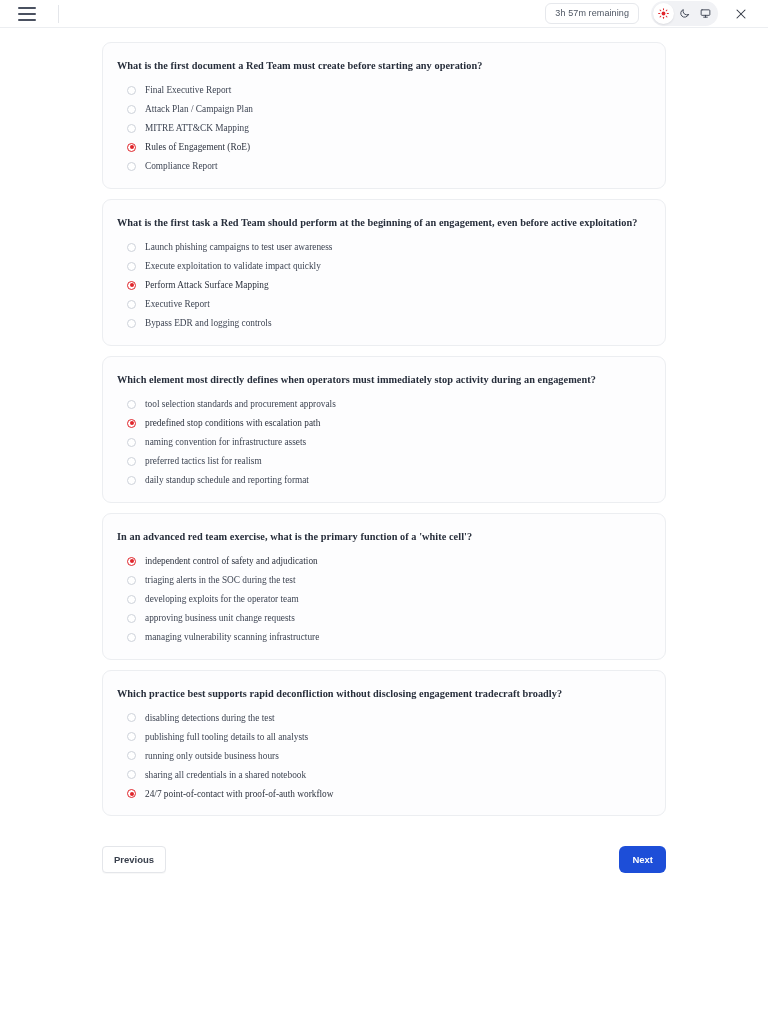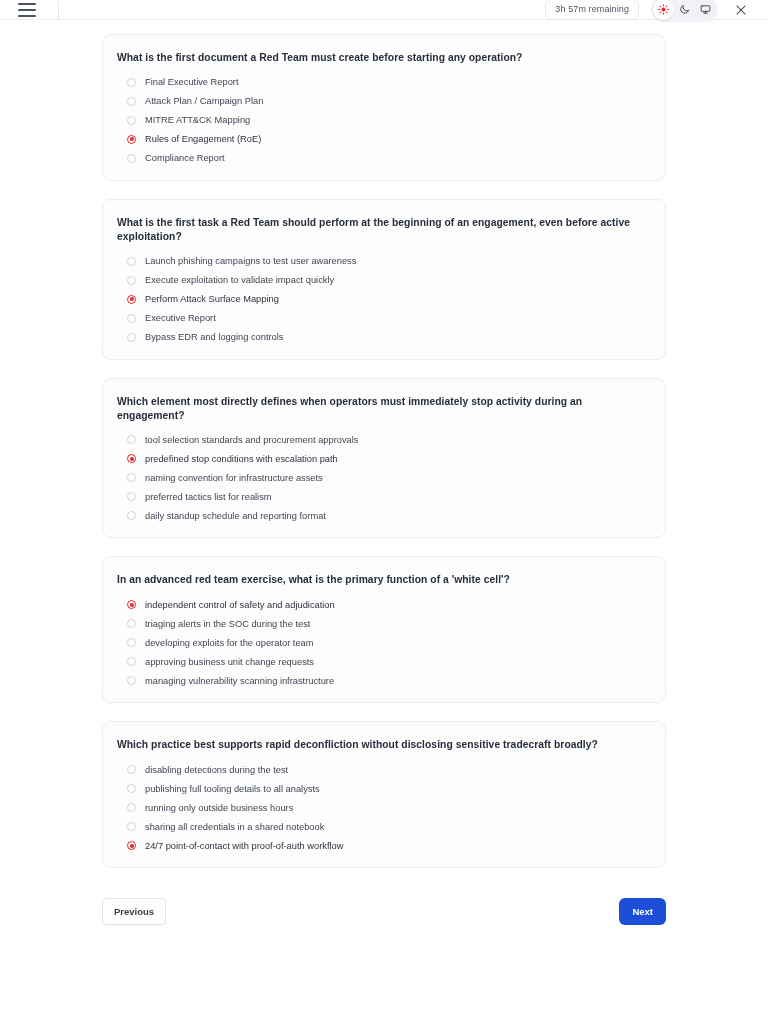--- a/index.html
+++ b/index.html
@@ -7,21 +7,21 @@
   html, body {
     width: 768px;
     height: 1024px;
     background: #ffffff;
     font-family: "Liberation Sans", sans-serif;
     -webkit-font-smoothing: antialiased;
   }
 
   
   .topbar {
-    height: 20px;
+    height: 28px;
     width: 100%;
     display: flex;
     align-items: center;
     padding: 0 16px;
     border-bottom: 1px solid #eceef1;
     background: #ffffff;
   }
   .hamburger {
     width: 18px;
     height: 14px;
@@ -125,21 +125,22 @@
   .page-count {
     font-size: 9.5px;
     color: #3c4351;
   }
 
   
   .cards {
     padding: 0 102px;
     display: flex;
     flex-direction: column;
-    gap: 18px;
+    gap: 10px;
+    font-family: Liberation Serif, serif;
   }
   .qcard {
     border: 1px solid #eceef1;
     border-radius: 9px;
     background: #fdfdfe;
     padding: 16px 14px 15px 14px;
   }
   .qtitle {
     font-size: 10.3px;
     font-weight: 700;
@@ -376,21 +377,21 @@
             <span class="radio"></span>
             <span class="olabel">approving business unit change requests</span>
           </div>
           <div class="option">
             <span class="radio"></span>
             <span class="olabel">managing vulnerability scanning infrastructure</span>
           </div>
         </div>
       </div>
       <div class="qcard">
-        <div class="qtitle">Which practice best supports rapid deconfliction without disclosing sensitive tradecraft broadly?</div>
+        <div class="qtitle">Which practice best supports rapid deconfliction without disclosing engagement tradecraft broadly?</div>
         <div class="options">
           <div class="option">
             <span class="radio"></span>
             <span class="olabel">disabling detections during the test</span>
           </div>
           <div class="option">
             <span class="radio"></span>
             <span class="olabel">publishing full tooling details to all analysts</span>
           </div>
           <div class="option">

